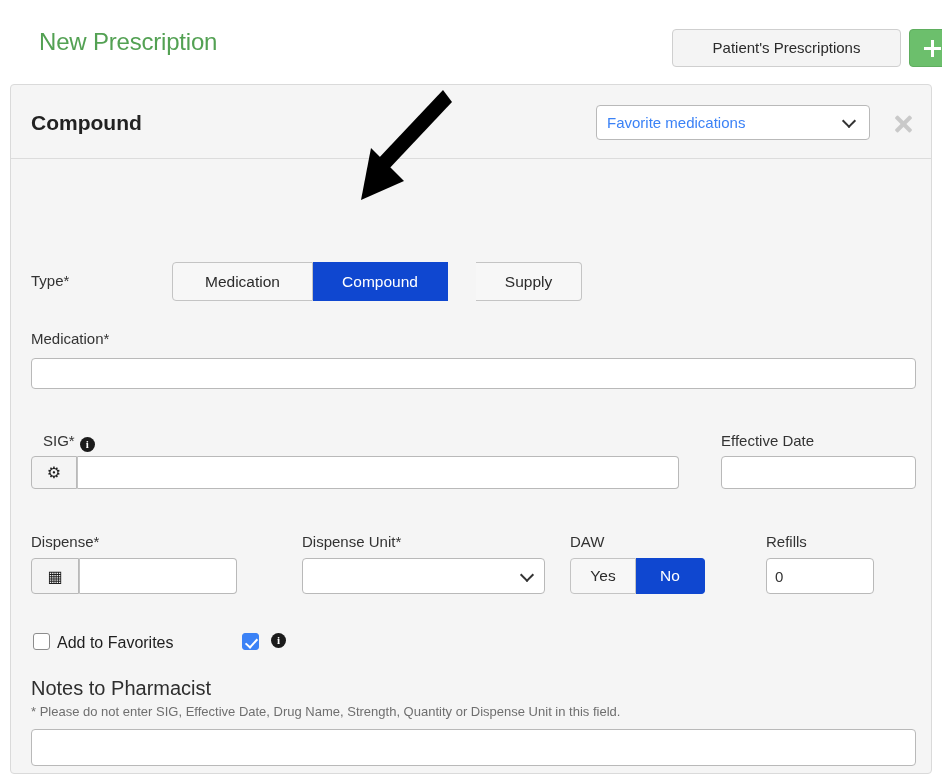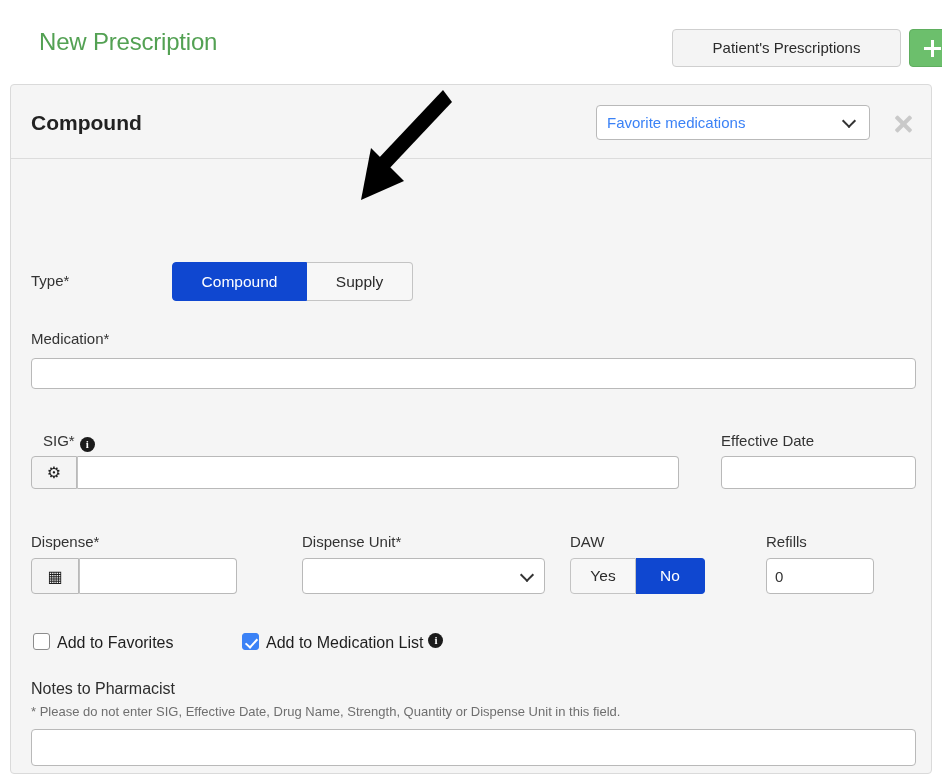--- a/index.html
+++ b/index.html
@@ -234,22 +234,23 @@
         <span class="fav-chevron"></span>
       </div>
 
       <div class="close-x"></div>
     </div>
 
     <div class="card-body">
 
       <div class="lbl" style="left:20px; top:112px;">Type*</div>
       <div class="seg-group" style="left:161px; top:103px; height:39px;">
+        <button class="seg" style="width:141px;">Medication</button>
         <button class="seg active" style="width:135px;">Compound</button>
-        <button class="seg" style="width:106px;">Supply</button>
+        <button class="seg" style="width:106px;margin-left:28px;">Supply</button>
       </div>
 
       <div class="lbl" style="left:20px; top:170px;">Medication*</div>
       <input class="txt" style="left: 20px; top: 199px; width: 885px; height: 31px;" value="" placeholder="">
 
       <div class="lbl" style="left:32px; top:272px;">
         <span>SIG*</span><span class="info-icon">i</span>
       </div>
       <button class="addon-btn" style="left:20px; top:297px; width:46px; height:33px;">
         <span>⚙</span>
@@ -279,25 +280,24 @@
 
       <div class="lbl" style="left:755px; top:373px;">Refills</div>
       <input class="txt" style="left: 755px; top: 399px; width: 108px; height: 36px;" value="0">
 
       <div class="cbrow" style="left:22px; top:474px;">
         <span class="cbox"></span>
         <span class="cb-label">Add to Favorites</span>
       </div>
       <div class="cbrow" style="left:231px; top:474px;">
         <span class="cbox checked"></span>
-        <span class="cb-label">Add to Medication List</span>
         <span class="info-icon">i</span>
       </div>
 
-      <div class="lbl lbl-strong" style="left:20px; top:520px; font-size:16px;">Notes to Pharmacist</div>
+      <div class="lbl lbl-strong" style="left:20px; top:520px; font-size:20px;">Notes to Pharmacist</div>
       <div class="notes-hint" style="left:20px; top:545px;">* Please do not enter SIG, Effective Date, Drug Name, Strength, Quantity or Dispense Unit in this field.</div>
       <input class="txt" style="left: 20px; top: 570px; width: 885px; height: 37px;" value="" placeholder="">
 
     </div>
   </div>
 
   <svg class="annot-arrow" width="160" height="130" viewBox="0 0 160 130">
     <polygon points="113,10 122,22 56,92 46,81" fill="#000"></polygon>
     <polygon points="31,120 41,68 74,101" fill="#000"></polygon>
   </svg>

